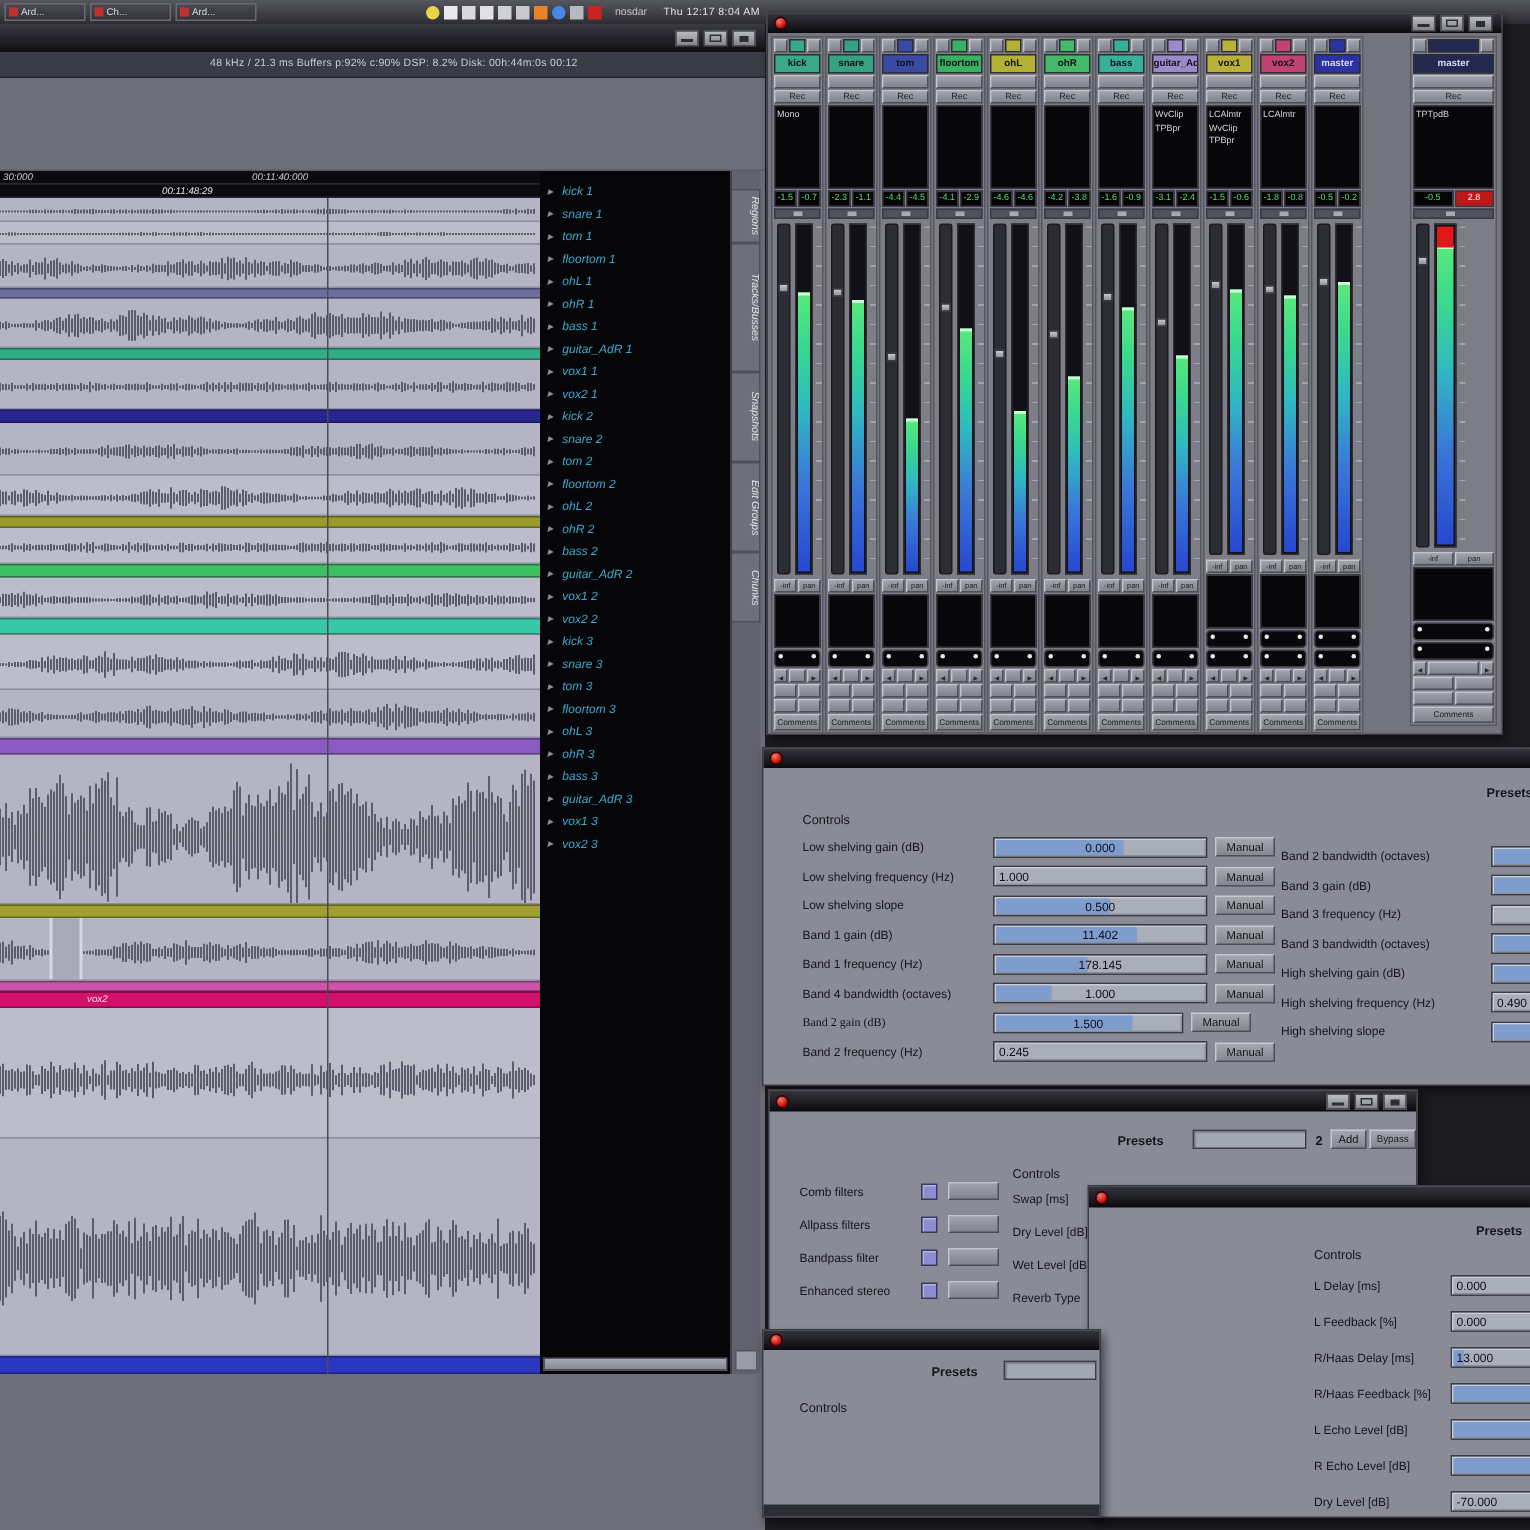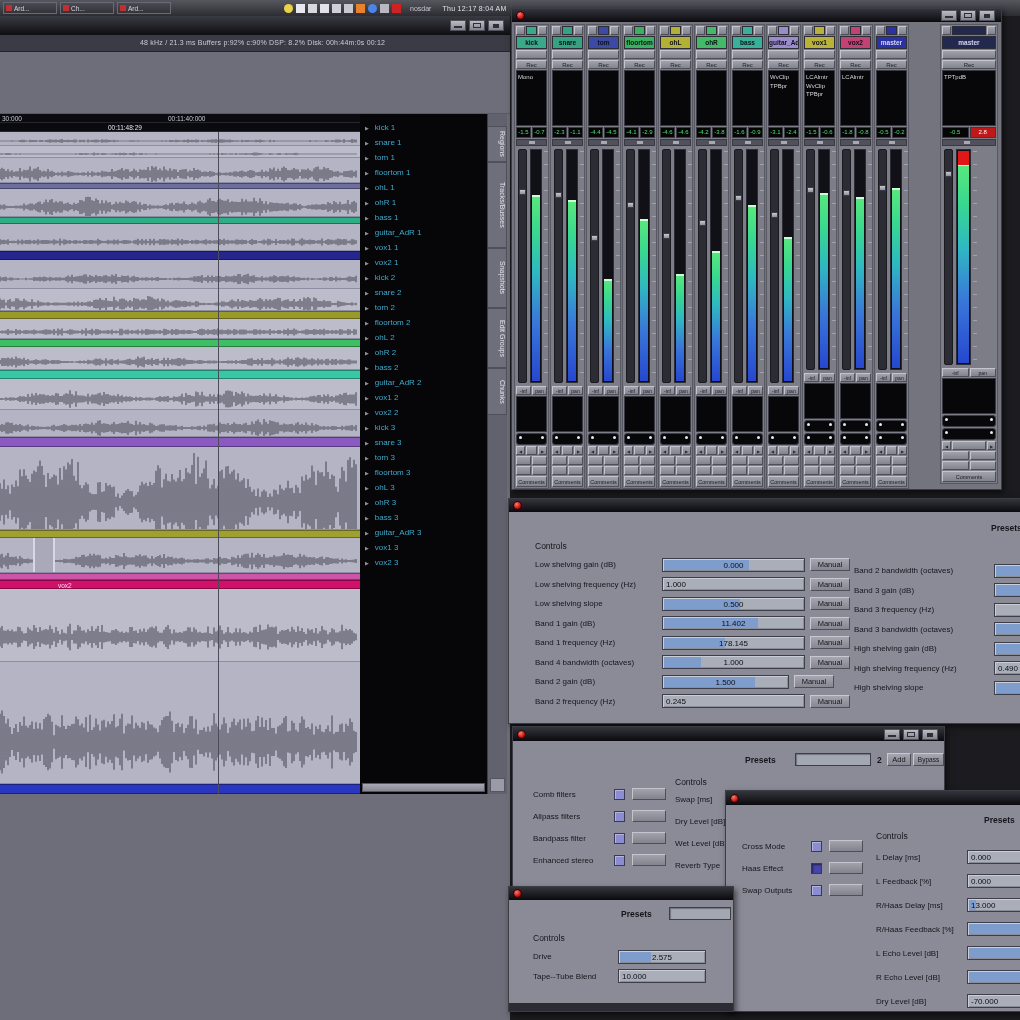--- a/index.html
+++ b/index.html
@@ -30,21 +30,21 @@
   .wbtn.min::after { content:""; position:absolute; left:3px; right:3px; bottom:2px; height:2px; background:#2e2e36; }
   .wbtn.max::after { content:""; position:absolute; left:3px; right:3px; top:2px; bottom:2px; border:1px solid #2e2e36; }
   .wbtn.cls::after { content:""; position:absolute; left:4px; right:4px; top:3px; bottom:2px; background:#2e2e36; }
 
   
   #editor { left:0; top:16px; width:510px; height:1004px; background:#6e6e7a; border:none; box-shadow:none; z-index:2; }
   .e-titlebar { height:19px; background:linear-gradient(#3a3a42,#0e0e12); display:flex; align-items:center; }
   .e-status { position:relative; height:17px; background:#3b3b45; border-bottom:1px solid #24242c; }
   .e-status span { position:absolute; left:140px; top:4px; font-size:7px; color:#ccccd8; letter-spacing:.2px; white-space:nowrap; }
   .e-toolbar { height:62px; background:#6e6e7a; border-bottom:1px solid #5a5a66; }
-  .e-main { display:flex; height:680px; }
+  .e-main { display:flex; height:802px;font-style:italic; }
   .e-canvascol { width:360px; display:flex; flex-direction:column; }
   .ruler-row { position:relative; height:9px; background:#0b0b0f; border-bottom:1px solid #26262e; }
   .rm { position:absolute; top:1px; font-size:6.5px; color:#c9c9d6; white-space:nowrap; }
   .rm0 { left:2px; } .rm1 { left:168px; } .rm2 { left:108px; color:#e4e4ee; }
   .canvas { position:relative; flex:1; overflow:hidden; display:flex; flex-direction:column; background:#0a0a0c; }
   .trk-row { position:relative; width:100%; overflow:hidden; }
   .trk-row.wave { border-bottom:1px solid #8e8ea2; }
   .trk-row.bar { border-top:1px solid rgba(0,0,0,.35); border-bottom:1px solid rgba(0,0,0,.35); }
   .bar-label { position:absolute; left:58px; top:1px; font-size:6.5px; color:#f2d8ea; }
   .seg-block { position:absolute; left:33px; top:0; bottom:0; width:22px; background:#a9a9ba; border-left:2px solid #d8d8e4; border-right:2px solid #d8d8e4; }
@@ -1108,21 +1108,21 @@
         </div>
         <div class="prow">
           <div class="plabel" style="width: 122px;">Band 4 bandwidth (octaves)</div>
           <div class="pslider" style="width: 143px;">
             <div class="pfill" style="width: calc(28% - 2px);"></div>
             <div class="pval">1.000</div>
           </div>
           <div class="manbtn">Manual</div>
         </div>
         <div class="prow">
-          <div class="plabel" style="width: 122px;">Band 2 gain (dB)</div>
+          <div class="plabel" style="width: 122px; font-family: Liberation Serif, serif;">Band 2 gain (dB)</div>
           <div class="pslider" style="width: 127px;">
             <div class="pfill" style="width: calc(74% - 2px);"></div>
             <div class="pval">1.500</div>
           </div>
           <div class="manbtn">Manual</div>
         </div>
         <div class="prow">
           <div class="plabel" style="width: 122px;">Band 2 frequency (Hz)</div>
           <div class="pslider" style="width: 143px;">
             <div class="pfill" style="width: calc(0% - 2px);"></div>
@@ -1227,37 +1227,20 @@
         <div class="plabel" style="height: 22px;">Wet Level [dB]</div>
         <div class="plabel" style="height: 22px;">Reverb Type</div>
       </div>
   </div>
 
   <div id="echowin" class="win">
     <div class="tbar">
       <div class="reddot"></div>
     </div>
     <span class="glabel" style="left:258px; top:24px; font-weight:bold;">Presets</span>
-    <div style="position:absolute; left:16px; top:44px;">
-        <div class="crow">
-          <div class="clabel" style="width: 62px;">Cross Mode</div>
-          <div class="cbox"></div>
-          <div class="cbtn"></div>
-        </div>
-        <div class="crow">
-          <div class="clabel" style="width: 62px;">Haas Effect</div>
-          <div class="cbox checked"></div>
-          <div class="cbtn"></div>
-        </div>
-        <div class="crow">
-          <div class="clabel" style="width: 62px;">Swap Outputs</div>
-          <div class="cbox"></div>
-          <div class="cbtn"></div>
-        </div>
-      </div>
     <span class="glabel" style="left:150px; top:40px;">Controls</span>
     <div style="position:absolute; left:150px; top:54px;">
         <div class="prow" style="height: 24px;">
           <div class="plabel" style="width: 86px;">L Delay [ms]</div>
           <div class="pslider" style="width: 150px;">
             <div class="pfill" style="width: calc(0% - 2px);"></div>
             <div class="pval left">0.000</div>
           </div>
         </div>
         <div class="prow" style="height: 24px;">
@@ -1305,36 +1288,20 @@
       </div>
   </div>
 
   <div id="tubewin" class="win">
     <div class="tbar" style="height:13px;">
       <div class="reddot"></div>
     </div>
     <span class="glabel" style="left:112px; top:22px; font-weight:bold;">Presets</span>
     <div class="entry" style="left:160px; top:20px; width:62px;"></div>
     <span class="glabel" style="left:24px; top:46px;">Controls</span>
-    <div style="position:absolute; left:24px; top:60px;">
-        <div class="prow">
-          <div class="plabel" style="width: 80px;">Drive</div>
-          <div class="pslider" style="width: 88px;">
-            <div class="pfill" style="width: calc(38% - 2px);"></div>
-            <div class="pval">2.575</div>
-          </div>
-        </div>
-        <div class="prow">
-          <div class="plabel" style="width: 80px;">Tape--Tube Blend</div>
-          <div class="pslider" style="width: 88px;">
-            <div class="pfill" style="width: calc(0% - 2px);"></div>
-            <div class="pval left">10.000</div>
-          </div>
-        </div>
-      </div>
     <div class="bbar"></div>
   </div>
 
   <div id="fragwin">
     <div class="reddot"></div>
   </div>
 
 </div>
 
 </body></html>

